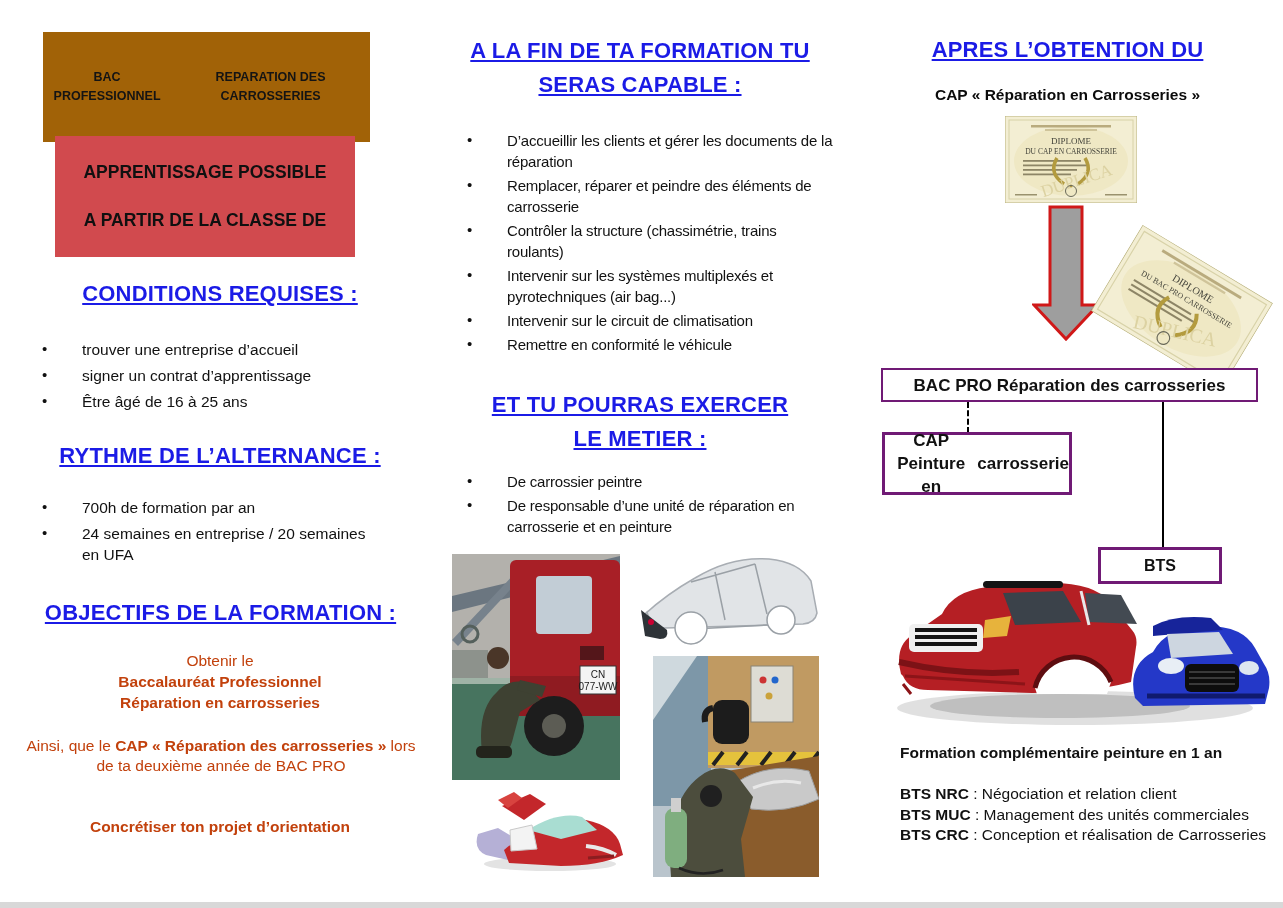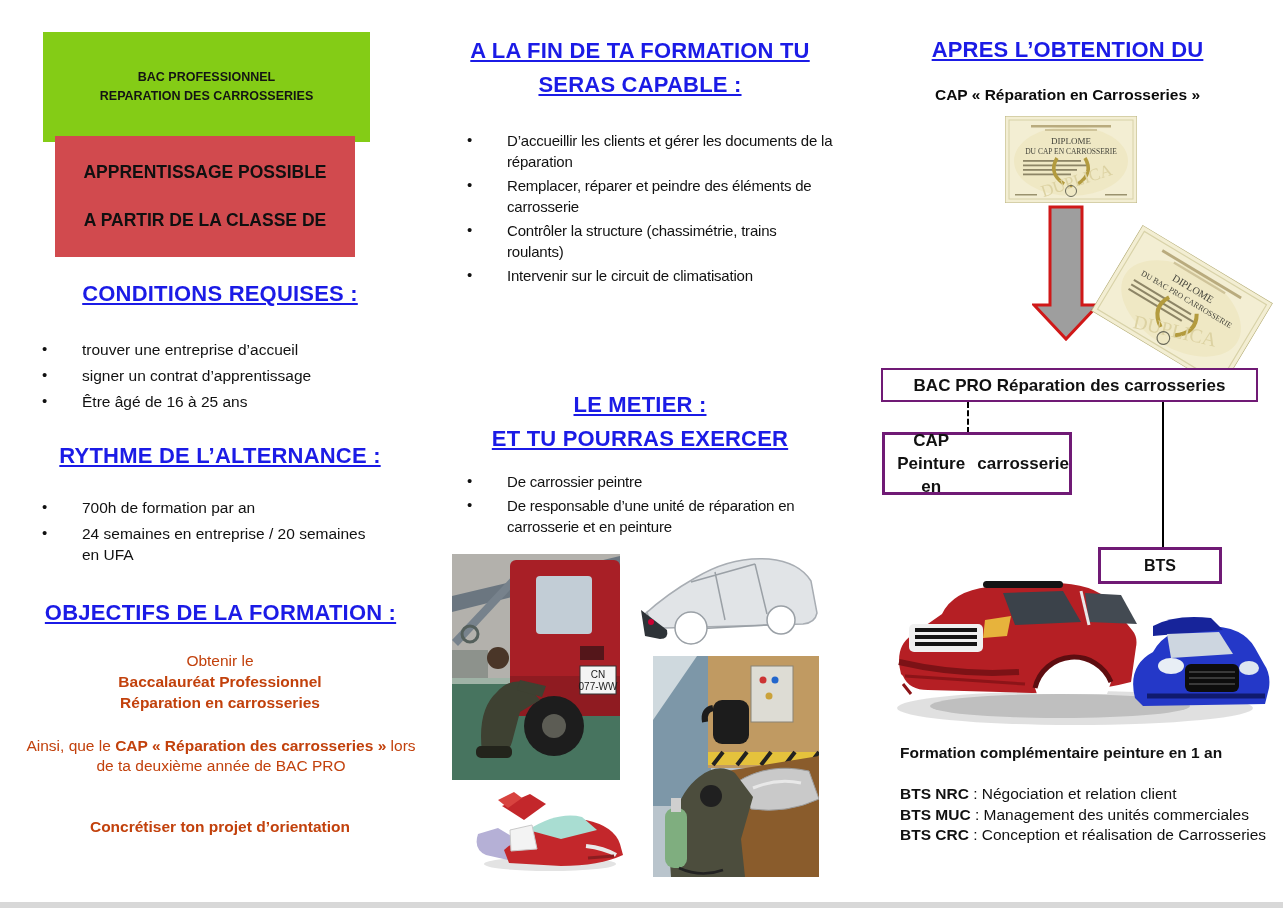--- a/index.html
+++ b/index.html
@@ -8,22 +8,22 @@
     background:#ffffff;color:#111;
     font-family:"Liberation Sans","DejaVu Sans",sans-serif;
   }
   .abs{position:absolute;}
   .h-blue{
     position:absolute;color:#1b1be6;font-weight:bold;font-size:22px;
     text-align:center;text-decoration:underline;letter-spacing:.2px;line-height:28px;
   }
   .h-blue.two{line-height:34px;}
   .graybox{
-    position:absolute;left:43px;top:32px;width:327px;height:110px;background:#84cc16;
-    display:flex;flex-direction:column;align-items:center;justify-content:center;
+    position:absolute;left:43px;top:32px;width:327px;height:110px;background:#a16207;
+    display:flex;align-items:center;justify-content:center;
     font-weight:bold;font-size:12.5px;color:#141414;line-height:19px;text-align:center;
   }
   .redbox{
     position:absolute;left:55px;top:136px;width:300px;height:121px;background:#d14a4e;
     display:flex;flex-direction:column;align-items:center;justify-content:center;
     font-weight:bold;font-size:17.5px;color:#101010;line-height:27px;text-align:center;gap:21px;
   }
   ul.blist{list-style:none;margin:0;padding:0;position:absolute;font-size:15.5px;}
   ul.blist li{position:relative;padding-left:52px;margin-bottom:5px;line-height:21px;}
   ul.blist li::before{content:"\2022";position:absolute;left:12px;top:-1px;font-size:15px;color:#111;}
@@ -89,26 +89,28 @@
 
 <div class="h-blue two" style="left:455px;top:34px;width:370px;">
   <div>A LA FIN DE TA FORMATION TU</div>
   <div>SERAS CAPABLE :</div>
 </div>
 
 <ul class="blist mid" style="left:455px;top:130px;width:380px;">
   <li>D’accueillir les clients et gérer les documents de la réparation</li>
   <li>Remplacer, réparer et peindre des éléments de carrosserie</li>
   <li>Contrôler la structure (chassimétrie, trains roulants)</li>
+  <li>Intervenir sur les systèmes multiplexés et pyrotechniques (air bag...)</li>
   <li>Intervenir sur le circuit de climatisation</li>
+  <li>Remettre en conformité le véhicule</li>
 </ul>
 
 <div class="h-blue two" style="left:455px;top:388px;width:370px;">
+  <div>ET TU POURRAS EXERCER</div>
   <div>LE METIER :</div>
-  <div>ET TU POURRAS EXERCER</div>
 </div>
 
 <ul class="blist mid" style="left:455px;top:471px;width:380px;">
   <li>De carrossier peintre</li>
   <li>De responsable d’une unité de réparation en carrosserie et en peinture</li>
 </ul>
 
 <svg class="photo" style="left:452px;top:554px;" width="168" height="226" viewBox="0 0 168 226">
   <rect width="168" height="226" fill="#b3b1ac"></rect>
   <polygon points="0,42 168,2 168,16 0,58" fill="#6b7680"></polygon>

